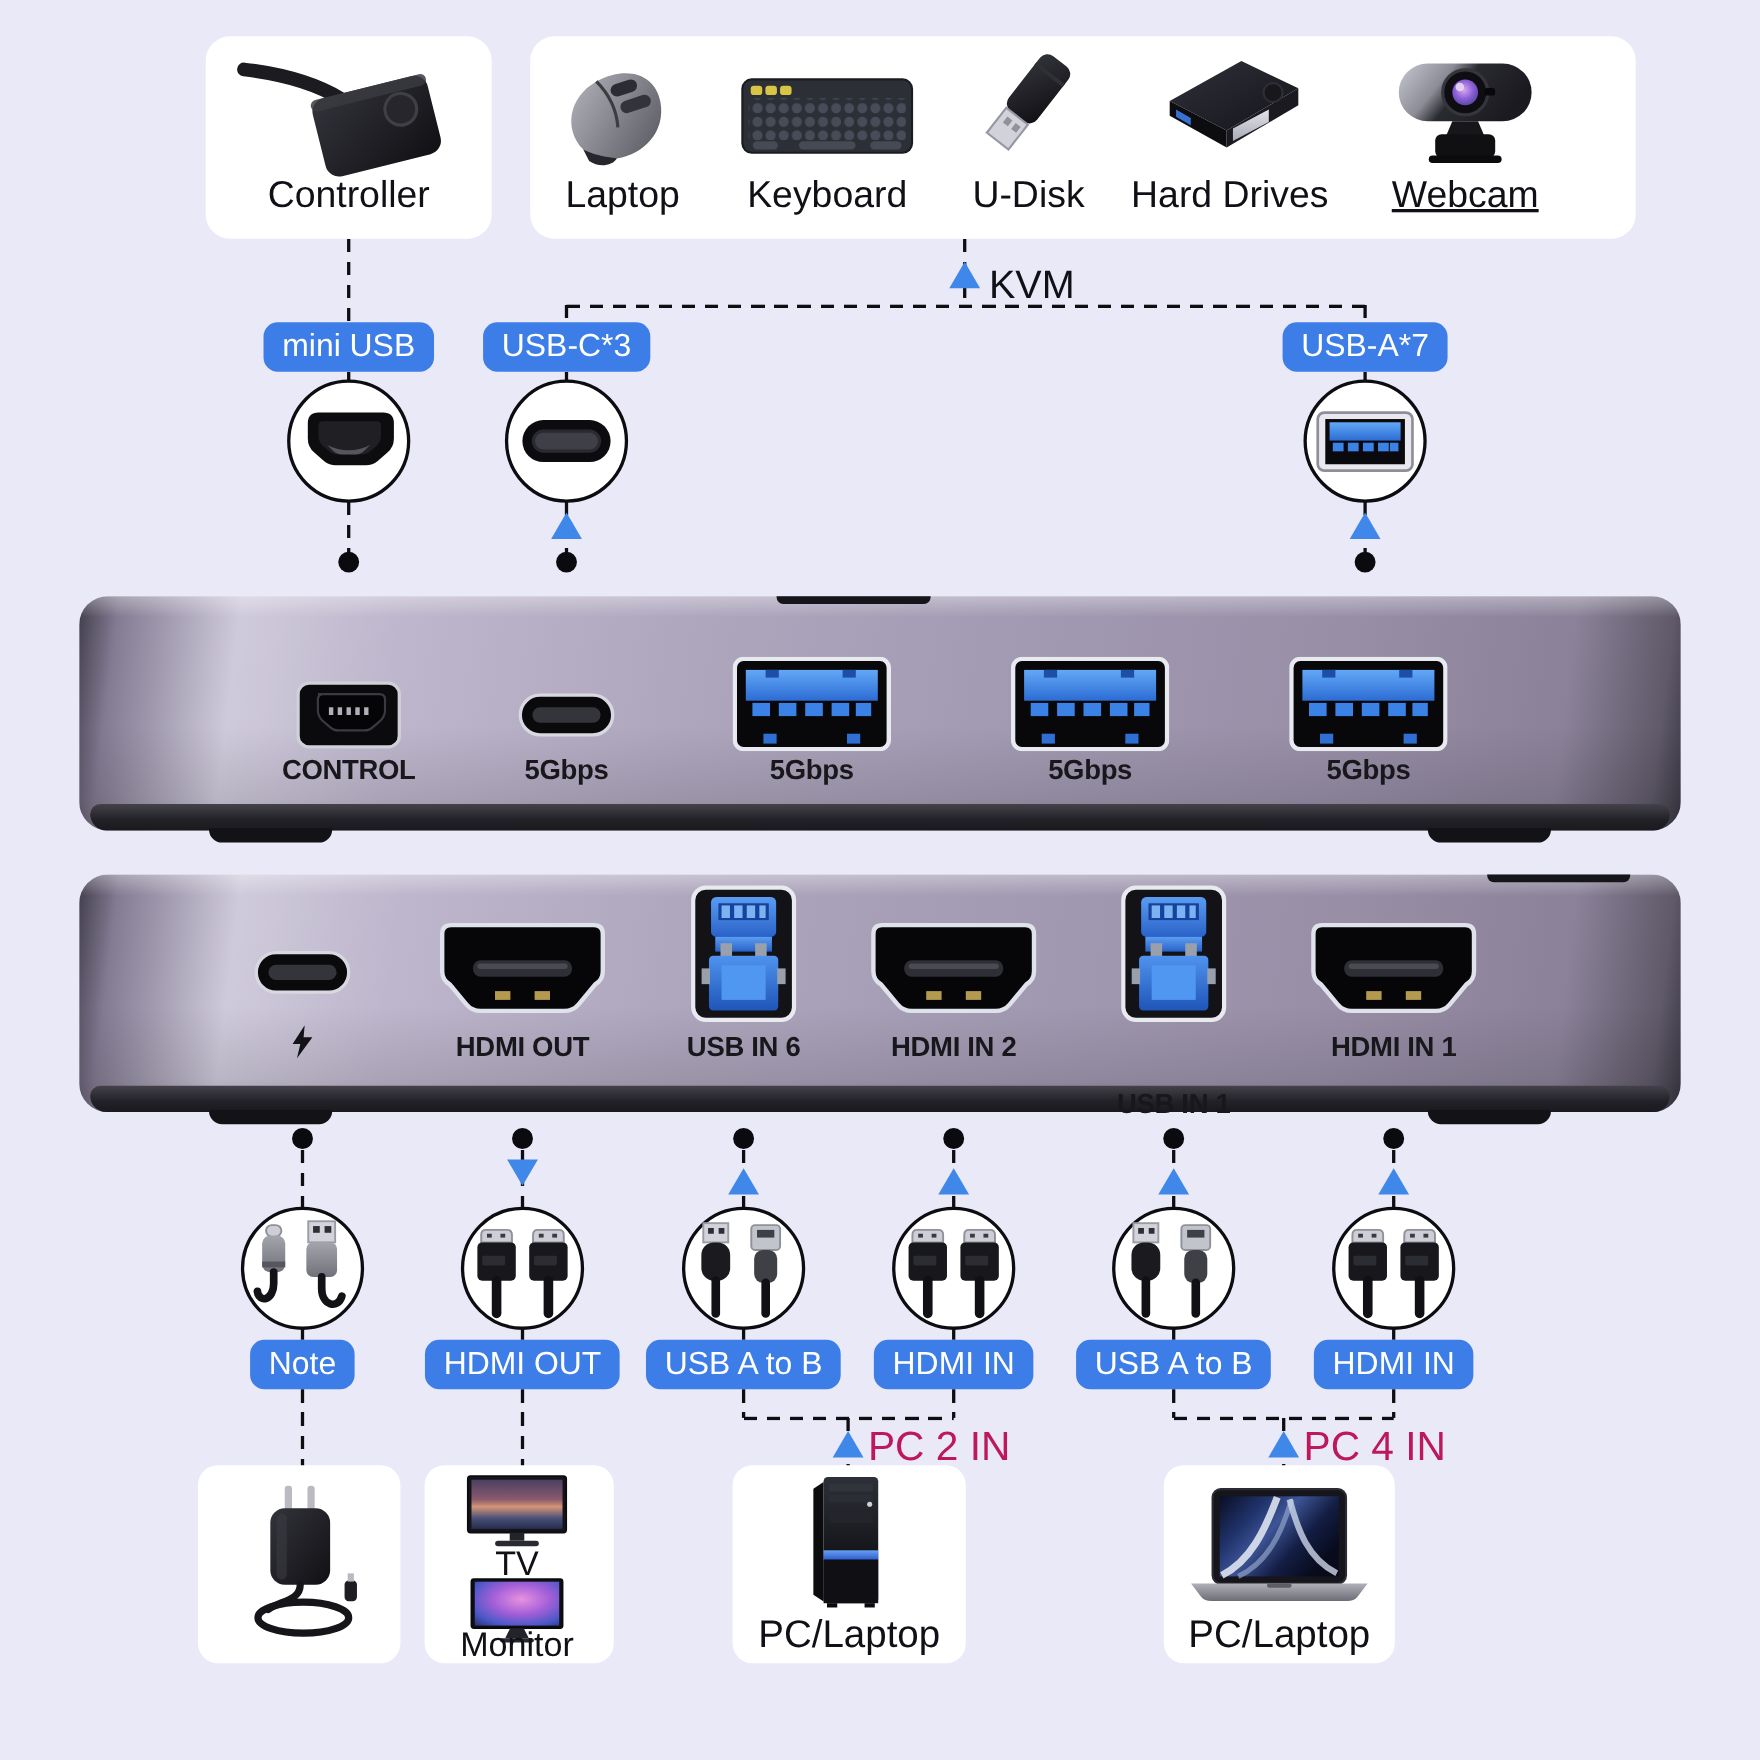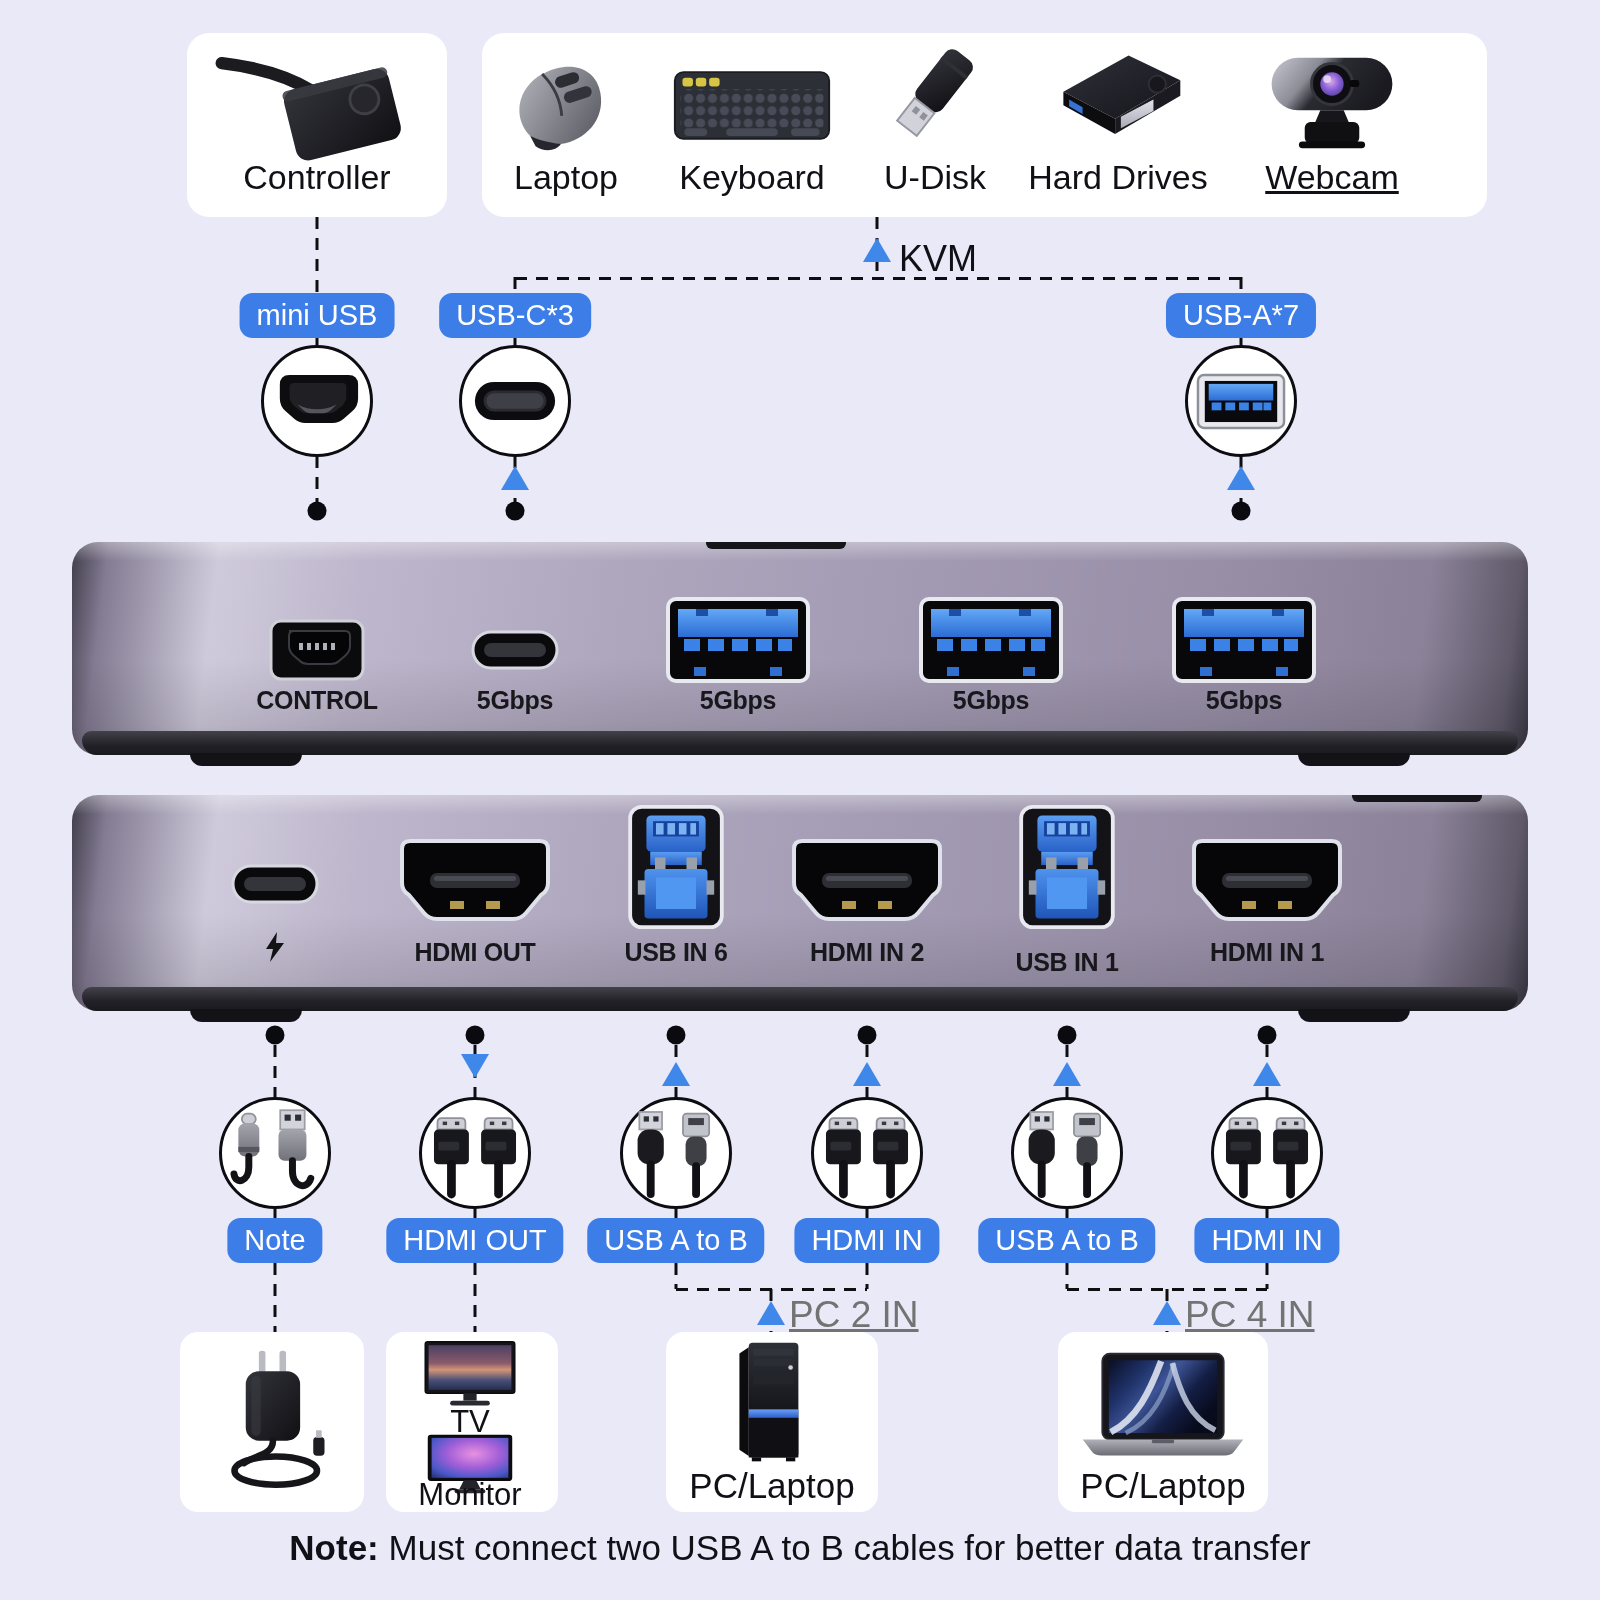--- a/index.html
+++ b/index.html
@@ -26,21 +26,21 @@
      background:
       linear-gradient(to bottom, rgba(255,255,255,.33), rgba(255,255,255,0) 9%, rgba(255,255,255,0) 55%, rgba(0,0,0,.10) 86%, rgba(0,0,0,.22)),
       linear-gradient(97deg,#413d4b 0%,#837b92 2.5%,#cfcadb 10%,#beb6cc 20%,#aea6bd 38%,#a29ab2 58%,#988fa7 78%,#8b8299 92%,#5f5969 98%,#3b3844 100%);}
   .device .base{position:absolute;left:10px;right:10px;bottom:0;height:24px;border-radius:10px 10px 16px 16px;
       background:linear-gradient(#43424a,#222127 60%,#1a191e);}
   .device .foot{position:absolute;bottom:-11px;width:112px;height:13px;background:#131216;border-radius:0 0 12px 12px;}
   .device .seam{position:absolute;top:0;height:7px;background:#161519;border-radius:0 0 6px 6px;}
   .plabel{position:absolute;transform:translateX(-50%);font-size:25px;font-weight:bold;color:#17171c;
       letter-spacing:-.3px;white-space:nowrap;}
   .kvmlabel{position:absolute;font-size:36px;color:#101016;white-space:nowrap;}
-  .pcin{position:absolute;font-size:37px;color:#737373;white-space:nowrap;text-decoration:underline;}
+  .pcin{position:absolute;font-size:37px;color:#be185d;white-space:nowrap;}
   .note{position:absolute;left:0;right:0;text-align:center;font-size:35px;color:#101016;}
   .note b{font-weight:bold;}
 </style>
 </head>
 <body>
 
 <svg width="0" height="0" style="position:absolute">
 <defs>
   <linearGradient id="gBlue" x1="0" y1="0" x2="0" y2="1">
         <stop offset="0" stop-color="#63a8f6"></stop>
@@ -479,21 +479,21 @@
     </svg>
   <svg class="abs" style="left:1190px;top:837px;width:154px;height:88px">
       <use href="#hdmi-port" width="100%" height="100%"></use>
     </svg>
   <svg class="abs" style="left:264px;top:932px;width:22px;height:30px">
       <use href="#bolt" width="100%" height="100%"></use>
     </svg>
   <div class="plabel" style="left:475px;top:938px;">HDMI OUT</div>
   <div class="plabel" style="left:676px;top:938px;">USB IN 6</div>
   <div class="plabel" style="left:867px;top:938px;">HDMI IN 2</div>
-  <div class="plabel" style="left:1067px;top:948px;">USB IN 1</div>
+  <div class="plabel" style="left:1067px;top:990px;">USB IN 1</div>
   <div class="plabel" style="left:1267px;top:938px;">HDMI IN 1</div>
 
   <div class="dot" style="left:275px;top:1035px;"></div>
   <div class="dot" style="left:475px;top:1035px;"></div>
   <div class="dot" style="left:676px;top:1035px;"></div>
   <div class="dot" style="left:867px;top:1035px;"></div>
   <div class="dot" style="left:1067px;top:1035px;"></div>
   <div class="dot" style="left:1267px;top:1035px;"></div>
 
   <div class="vd" style="left:275px;top:1045px;height:53px;"></div>
@@ -591,18 +591,14 @@
       <use href="#tower-icon" width="100%" height="100%"></use>
     </svg>
   <div class="cap" style="left:772px;top:1466px;font-size:35px;">PC/Laptop</div>
 
   <div class="whitebox" style="left:1058px;top:1332px;width:210px;height:180px;border-radius:18px;"></div>
   <svg class="abs" style="left:1068px;top:1350px;width:190px;height:112px">
       <use href="#laptop-icon" width="100%" height="100%"></use>
     </svg>
   <div class="cap" style="left:1163px;top:1466px;font-size:35px;">PC/Laptop</div>
 
-  <div class="note" style="top:1528px;">
-    <b>Note:</b>
-    <span>Must connect two USB A to B cables for better data transfer</span>
-  </div>
 
 </div>
 
 </body></html>

